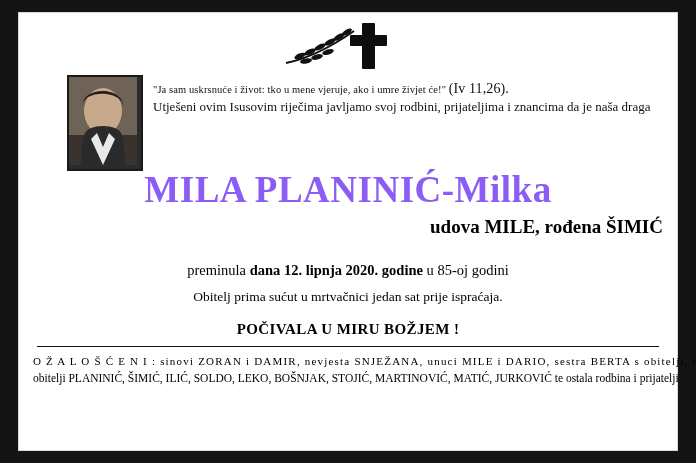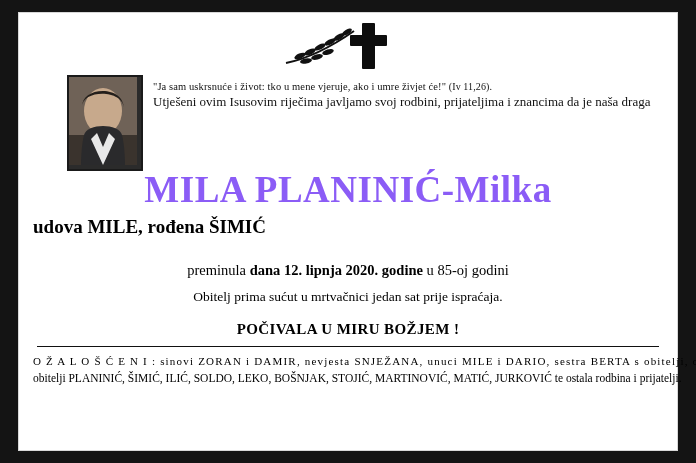--- a/index.html
+++ b/index.html
@@ -60,39 +60,39 @@
     padding-top: 10px;
     padding-right: 6px;
   }
   .verse .line1 {
     font-size: 10.5px;
     color: #111;
     letter-spacing: 0.1px;
     white-space: nowrap;
   }
   .verse .line1 .ref {
-    font-size: 10px;
+    font-size: 14px;
   }
   .verse .line2 {
     font-size: 13px;
     color: #111;
     margin-top: 2px;
     white-space: nowrap;
   }
   .name {
     text-align: center;
     font-size: 37px;
     font-weight: bold;
     letter-spacing: 0.5px;
     color: #8b5cf6;
     margin-top: 4px;
     line-height: 1.05;
   }
   .subname {
-    text-align: left;
+    text-align: right;
     font-size: 19px;
     font-weight: bold;
     color: #000;
     margin-top: 6px;
   }
   .years {
     text-align: center;
     font-size: 16px;
     font-weight: bold;
     color: #000;

